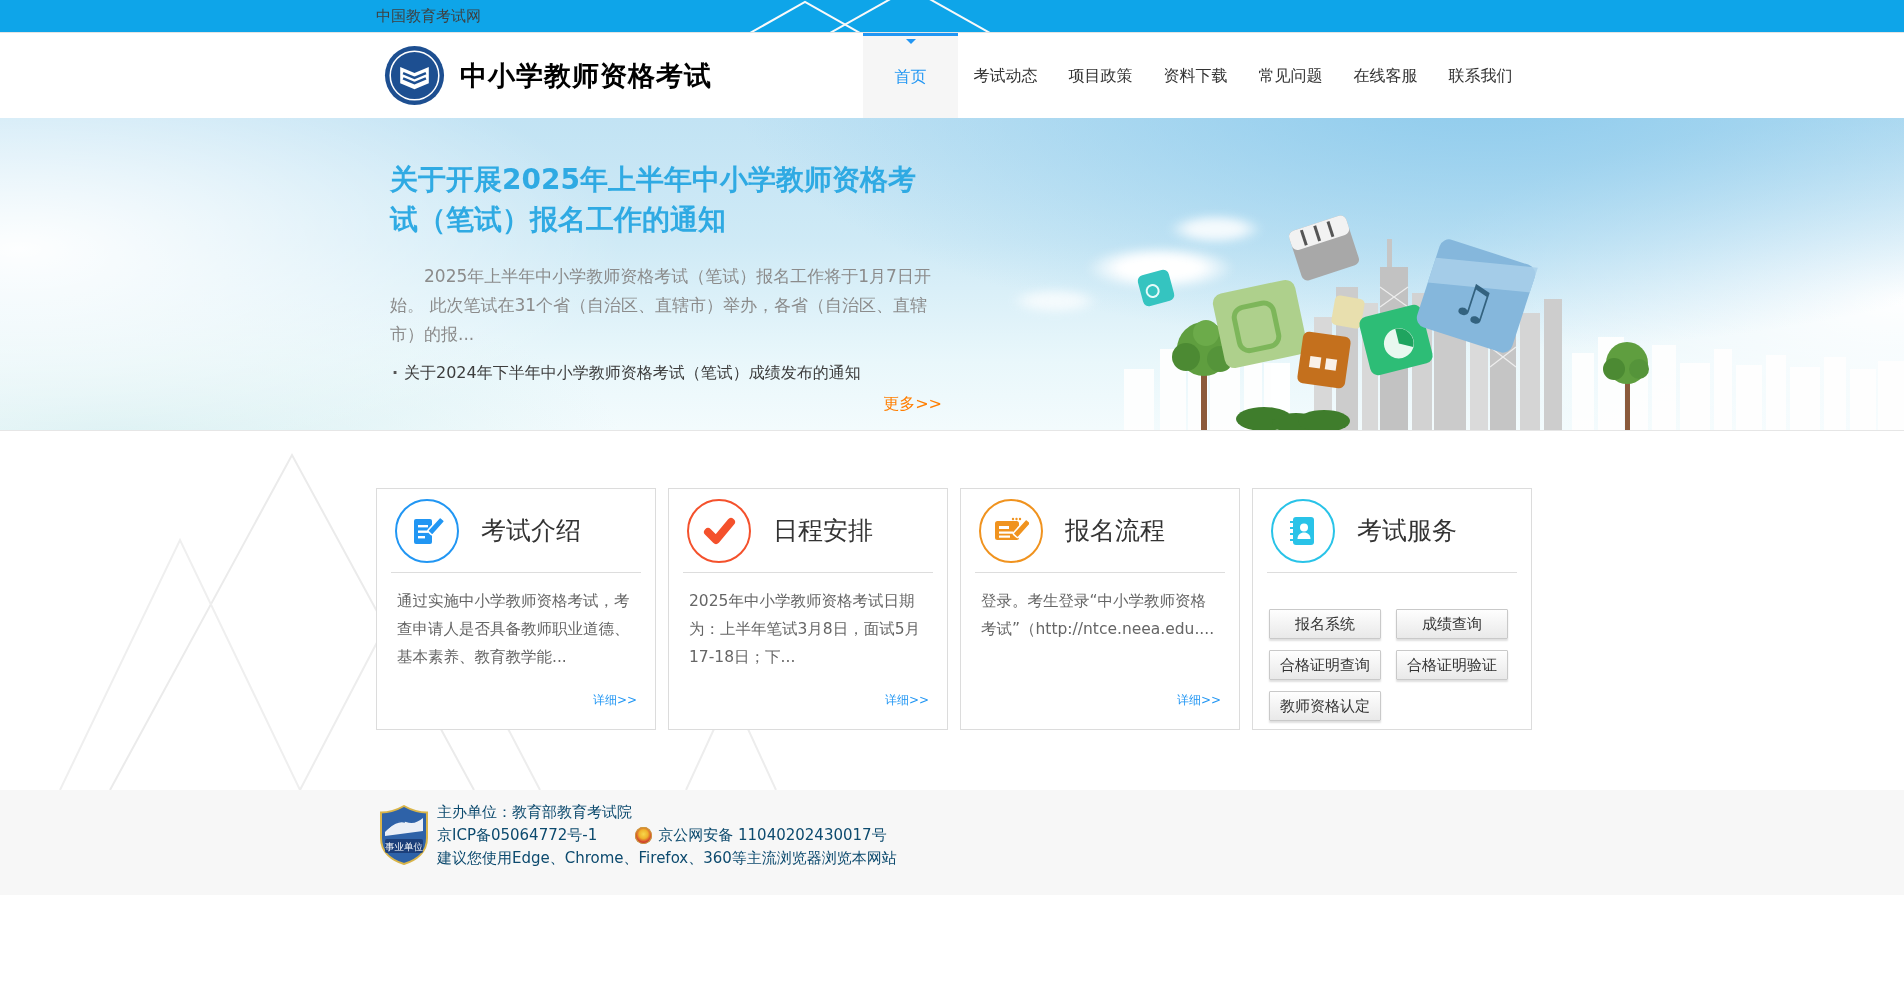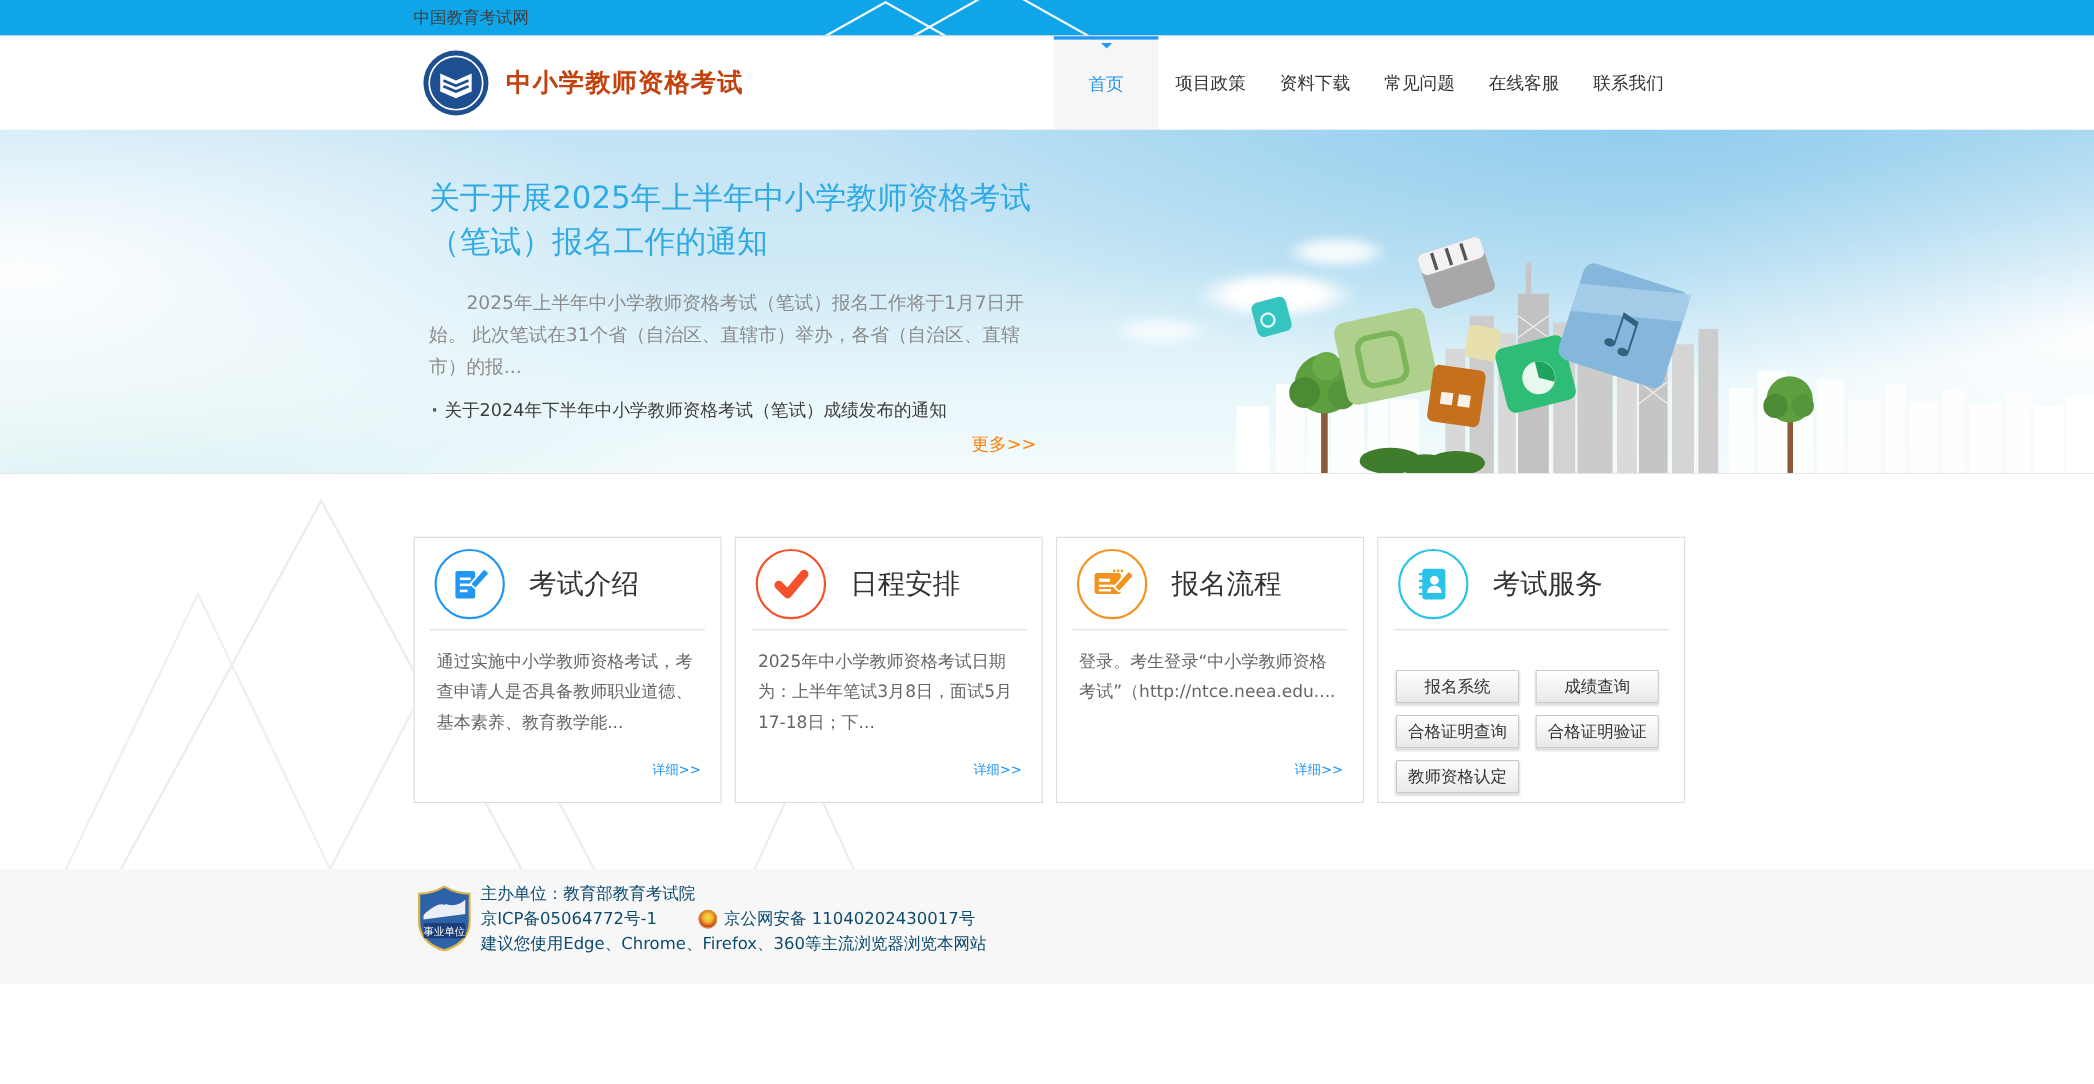--- a/index.html
+++ b/index.html
@@ -13,21 +13,21 @@
   
   .topbar { height:33px; background:#0ea5e9; border-bottom:1px solid #e4e4e4; position:relative; overflow:hidden; }
   .topbar-tris { position:absolute; left:720px; top:0; }
   .site-name { font-size:15px; color:#3f3f3f; line-height:32px; display:inline-block; }
 
   
   .header { height:85px; background:#fff; position:relative; }
   .header .container { display:flex; align-items:center; }
   .logo { display:flex; align-items:center; gap:15px; cursor:pointer; }
   .logo-seal { width:61px; height:61px; margin-left:8px; flex-shrink:0; }
-  .site-title { font-size:23px; font-weight:600; color:#c2410c; letter-spacing:1px; white-space:nowrap; }
+  .site-title { font-size:27px; font-weight:600; color:#000000; letter-spacing:1px; white-space:nowrap; }
   .nav { margin-left:auto; display:flex; height:85px; }
   .nav-item { width:95px; text-align:center; line-height:85px; font-size:16px; color:#333; cursor:pointer; position:relative; white-space:nowrap; }
   .nav-item.active { background:#f6f6f6; color:#2196f3; border-top:3px solid #2196f3; line-height:82px; }
   .nav-item.active::after { content:""; position:absolute; top:3px; left:50%; margin-left:-5px; width:0; height:0; border:5px solid transparent; border-top-color:#2196f3; }
 
   
   .hero {
     height:313px; position:relative; overflow:hidden; border-bottom:1px solid #e6e6e6;
     background:
       radial-gradient(55% 120% at 78% -12%, #8ccaec 0%, rgba(140,202,236,0) 72%),
@@ -36,21 +36,21 @@
       radial-gradient(38% 70% at 6% 102%, #d9f0f2 0%, rgba(217,240,242,0) 70%),
       linear-gradient(180deg, #c2e3f4 0%, #cfeaf6 40%, #e9f7fb 78%, #f3fbfd 100%);
   }
   .hero-art { position:absolute; right:0; bottom:0; display:block; }
   .cloud { position:absolute; border-radius:50%; background:radial-gradient(closest-side,#fff 55%,rgba(255,255,255,0)); filter:blur(4px); }
   .cloud.c1 { left:1085px; top:128px; width:150px; height:44px; }
   .cloud.c2 { left:1168px; top:96px;  width:95px;  height:30px; opacity:.85; }
   .cloud.c3 { left:1010px; top:170px; width:90px;  height:26px; opacity:.7; }
 
   .hero-content { position:absolute; left:390px; top:0; width:552px; z-index:2; }
-  .hero-title { margin-top:42px; font-size:28px; line-height:40px; color:#2faae3; font-weight:400; cursor:pointer; }
+  .hero-title { margin-top:42px; font-size:28px; line-height:40px; color:#2faae3; font-weight:700; cursor:pointer; }
   .hero-summary { margin-top:22px; font-size:17px; line-height:29px; color:#8b8b8b; text-indent:2em; }
   .hero-news { margin-top:8px; }
   .news-item { font-size:16px; line-height:31px; color:#3d3d3d; cursor:pointer; padding-left:14px; position:relative; white-space:nowrap; }
   .news-item::before { content:"·"; position:absolute; left:2px; top:0; color:#555; font-weight:bold; }
   .hero-more { text-align:right; margin-top:6px; font-size:16px; color:#ff7e00; cursor:pointer; font-weight:500; }
 
   
   .main { height:359px; background:#fff; position:relative; }
   .tri-svg { position:absolute; left:0; top:0; z-index:0; }
   .card { position:absolute; top:57px; width:280px; height:242px; background:#fff; border:1px solid #dcdcdc; z-index:2; }
@@ -97,20 +97,21 @@
         <circle cx="32" cy="32" r="31" fill="#1d4f91"></circle>
         <circle cx="32" cy="32" r="25.5" fill="none" stroke="#ffffff" stroke-width="1.6"></circle>
         <path d="M17 23 L32 29.5 L47 23 L47 40 L32 46.5 L17 40 Z" fill="#ffffff"></path>
         <path d="M20 29.5 l12 5 l12 -5" stroke="#1d4f91" stroke-width="2.6" fill="none"></path>
         <path d="M20 35 l12 5 l12 -5" stroke="#1d4f91" stroke-width="2.6" fill="none"></path>
       </svg>
       <span class="site-title">中小学教师资格考试</span>
     </div>
     <div class="nav">
       <div class="nav-item active">首页</div>
+      <div class="nav-item">考试动态</div>
       <div class="nav-item">项目政策</div>
       <div class="nav-item">资料下载</div>
       <div class="nav-item">常见问题</div>
       <div class="nav-item">在线客服</div>
       <div class="nav-item">联系我们</div>
     </div>
   </div>
 </div>
 
 <div class="hero">

